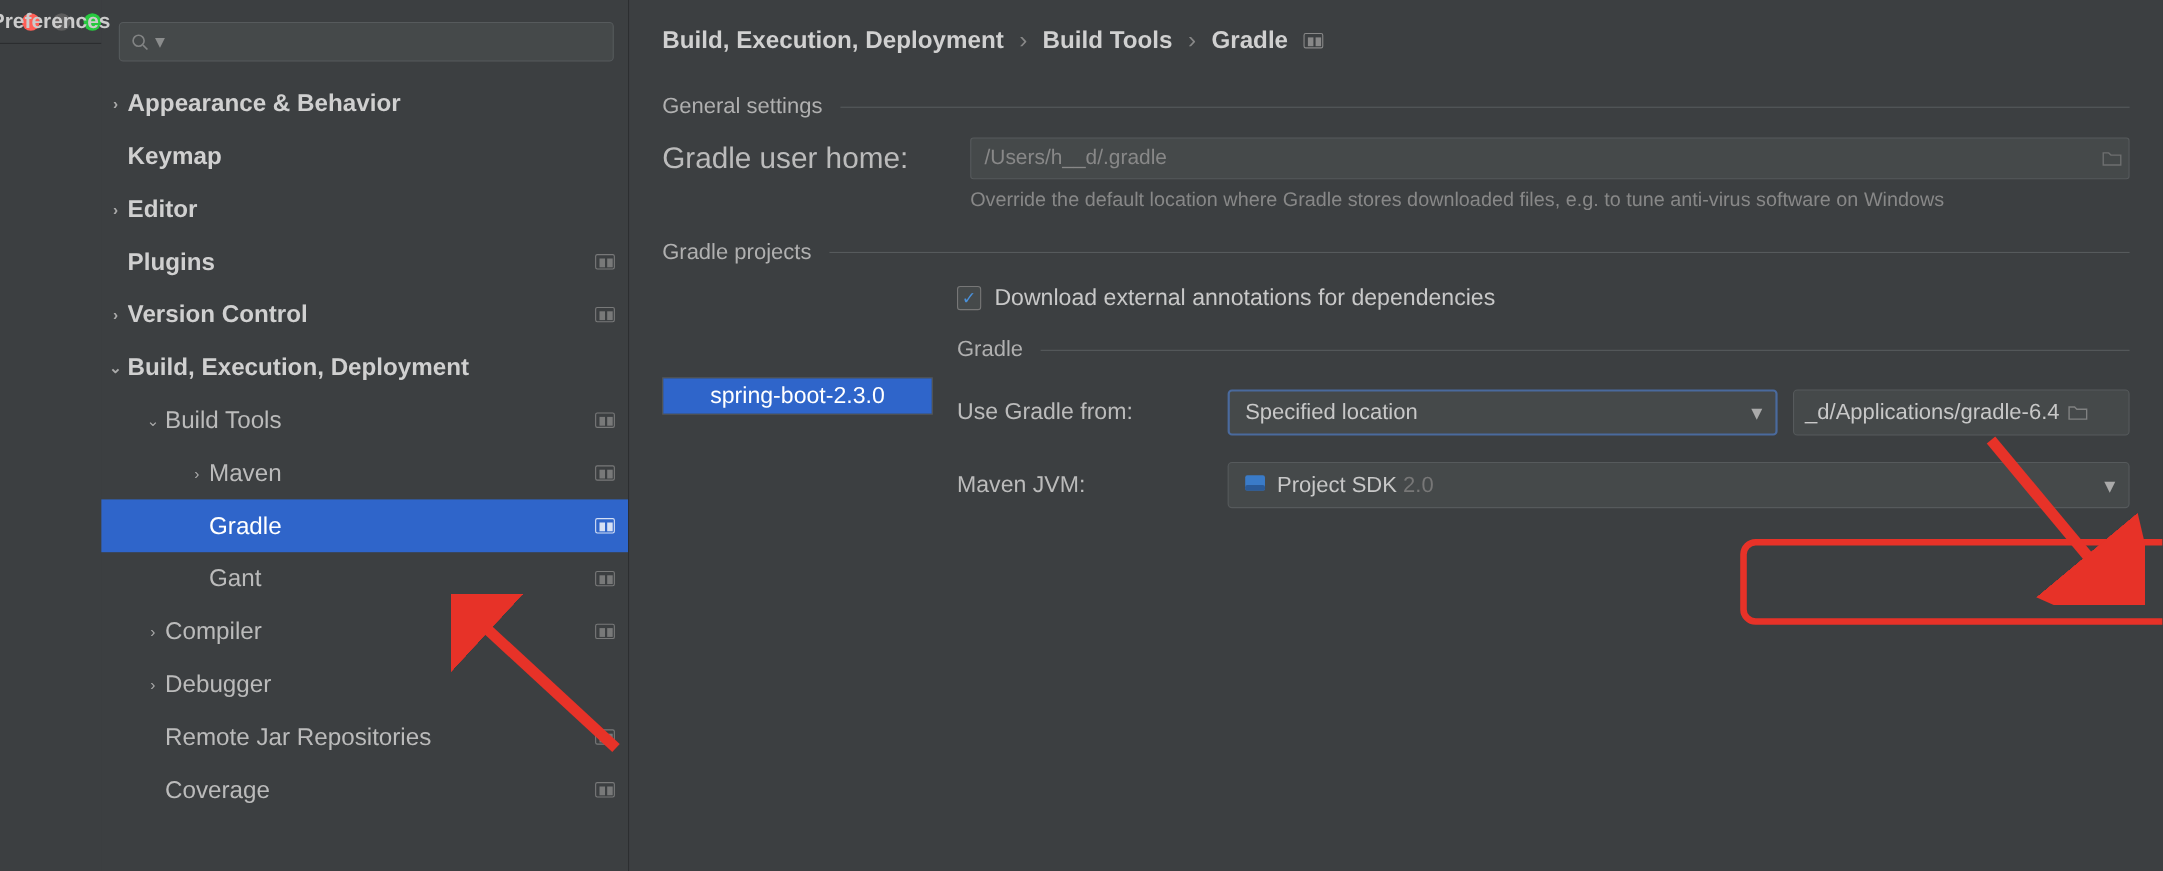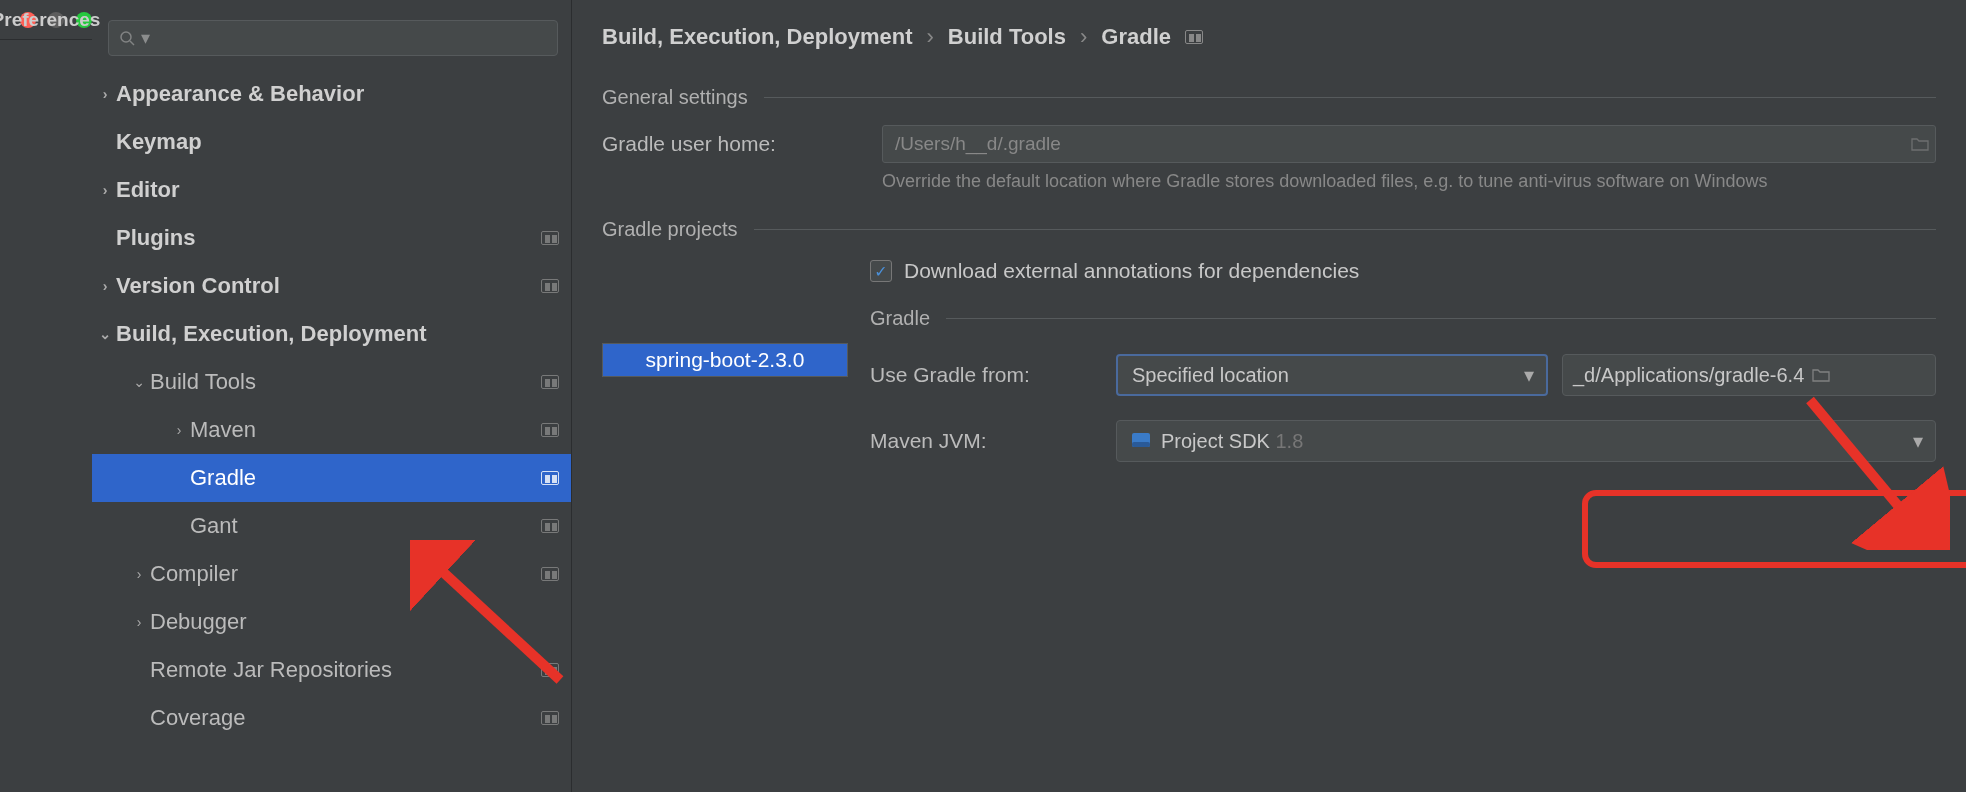--- a/index.html
+++ b/index.html
@@ -141,21 +141,21 @@
                 linear-gradient(#888,#888) no-repeat 10px 3px / 5px 8px;}
   .section-header {
     display:flex;
     align-items:center;
     gap: 16px;
     margin-bottom: 16px;
     color:#b0b0b0;
   }
   .section-header .line { flex:1; height:1px; background:#565a5c; }
   .row { display:flex; align-items:center; gap: 20px; margin-bottom: 8px;}
-  .row .lbl { width: 260px; color:#bbb; font-size:21px;}
+  .row .lbl { width: 260px; color:#bbb; font-size:27px;}
   .text-input {
     flex:1;
     height: 38px;
     background: #45494a;
     border: 1px solid #565a5c;
     color:#888;
     padding: 4px 12px;
     font-size: 19px;
     display:flex;
     align-items:center;
@@ -377,21 +377,21 @@
             <span>Download external annotations for dependencies</span>
           </div>
 
           <div class="sub-section-header">
             <span>Gradle</span>
             <div class="line"></div>
           </div>
 
           <div class="form-row">
             <div class="flbl">Use Gradle from:</div>
-            <div class="combo" style="width:432px">
+            <div class="combo" style="width:500px">
               <span>Specified location</span>
               <span class="chev">▾</span>
             </div>
             <div class="path-box" style="flex:1;">
               <span>_d/Applications/gradle-6.4</span>
               <span class="folder-icon">
                 <svg width="18" height="16" viewBox="0 0 18 16">
                     <path d="M1 3 h5 l2 2 h9 v9 h-16 z" fill="none" stroke="#999" stroke-width="1.3"></path>
                   </svg>
               </span>
@@ -402,21 +402,21 @@
             <div class="flbl">Maven JVM:</div>
             <div class="combo plain" style="flex:1">
               <span style="margin-right:10px;">
                 <svg width="20" height="16" viewBox="0 0 20 16">
                     <rect x="1" y="1" width="18" height="14" rx="2" fill="#3a7bc8"></rect>
                     <rect x="1" y="10" width="18" height="5" rx="2" fill="#2a5a98"></rect>
                   </svg>
               </span>
               <span>Project SDK</span>
               <span>&nbsp;</span>
-              <span class="sdk-dim">1.8</span>
+              <span class="sdk-dim">2.0</span>
               <span class="chev">▾</span>
             </div>
           </div>
         </div>
       </div>
 
       <div class="highlight-rect" style="left:1010px; top:490px; width:540px; height:78px;"></div>
     </div>
   </div>
 </div>

